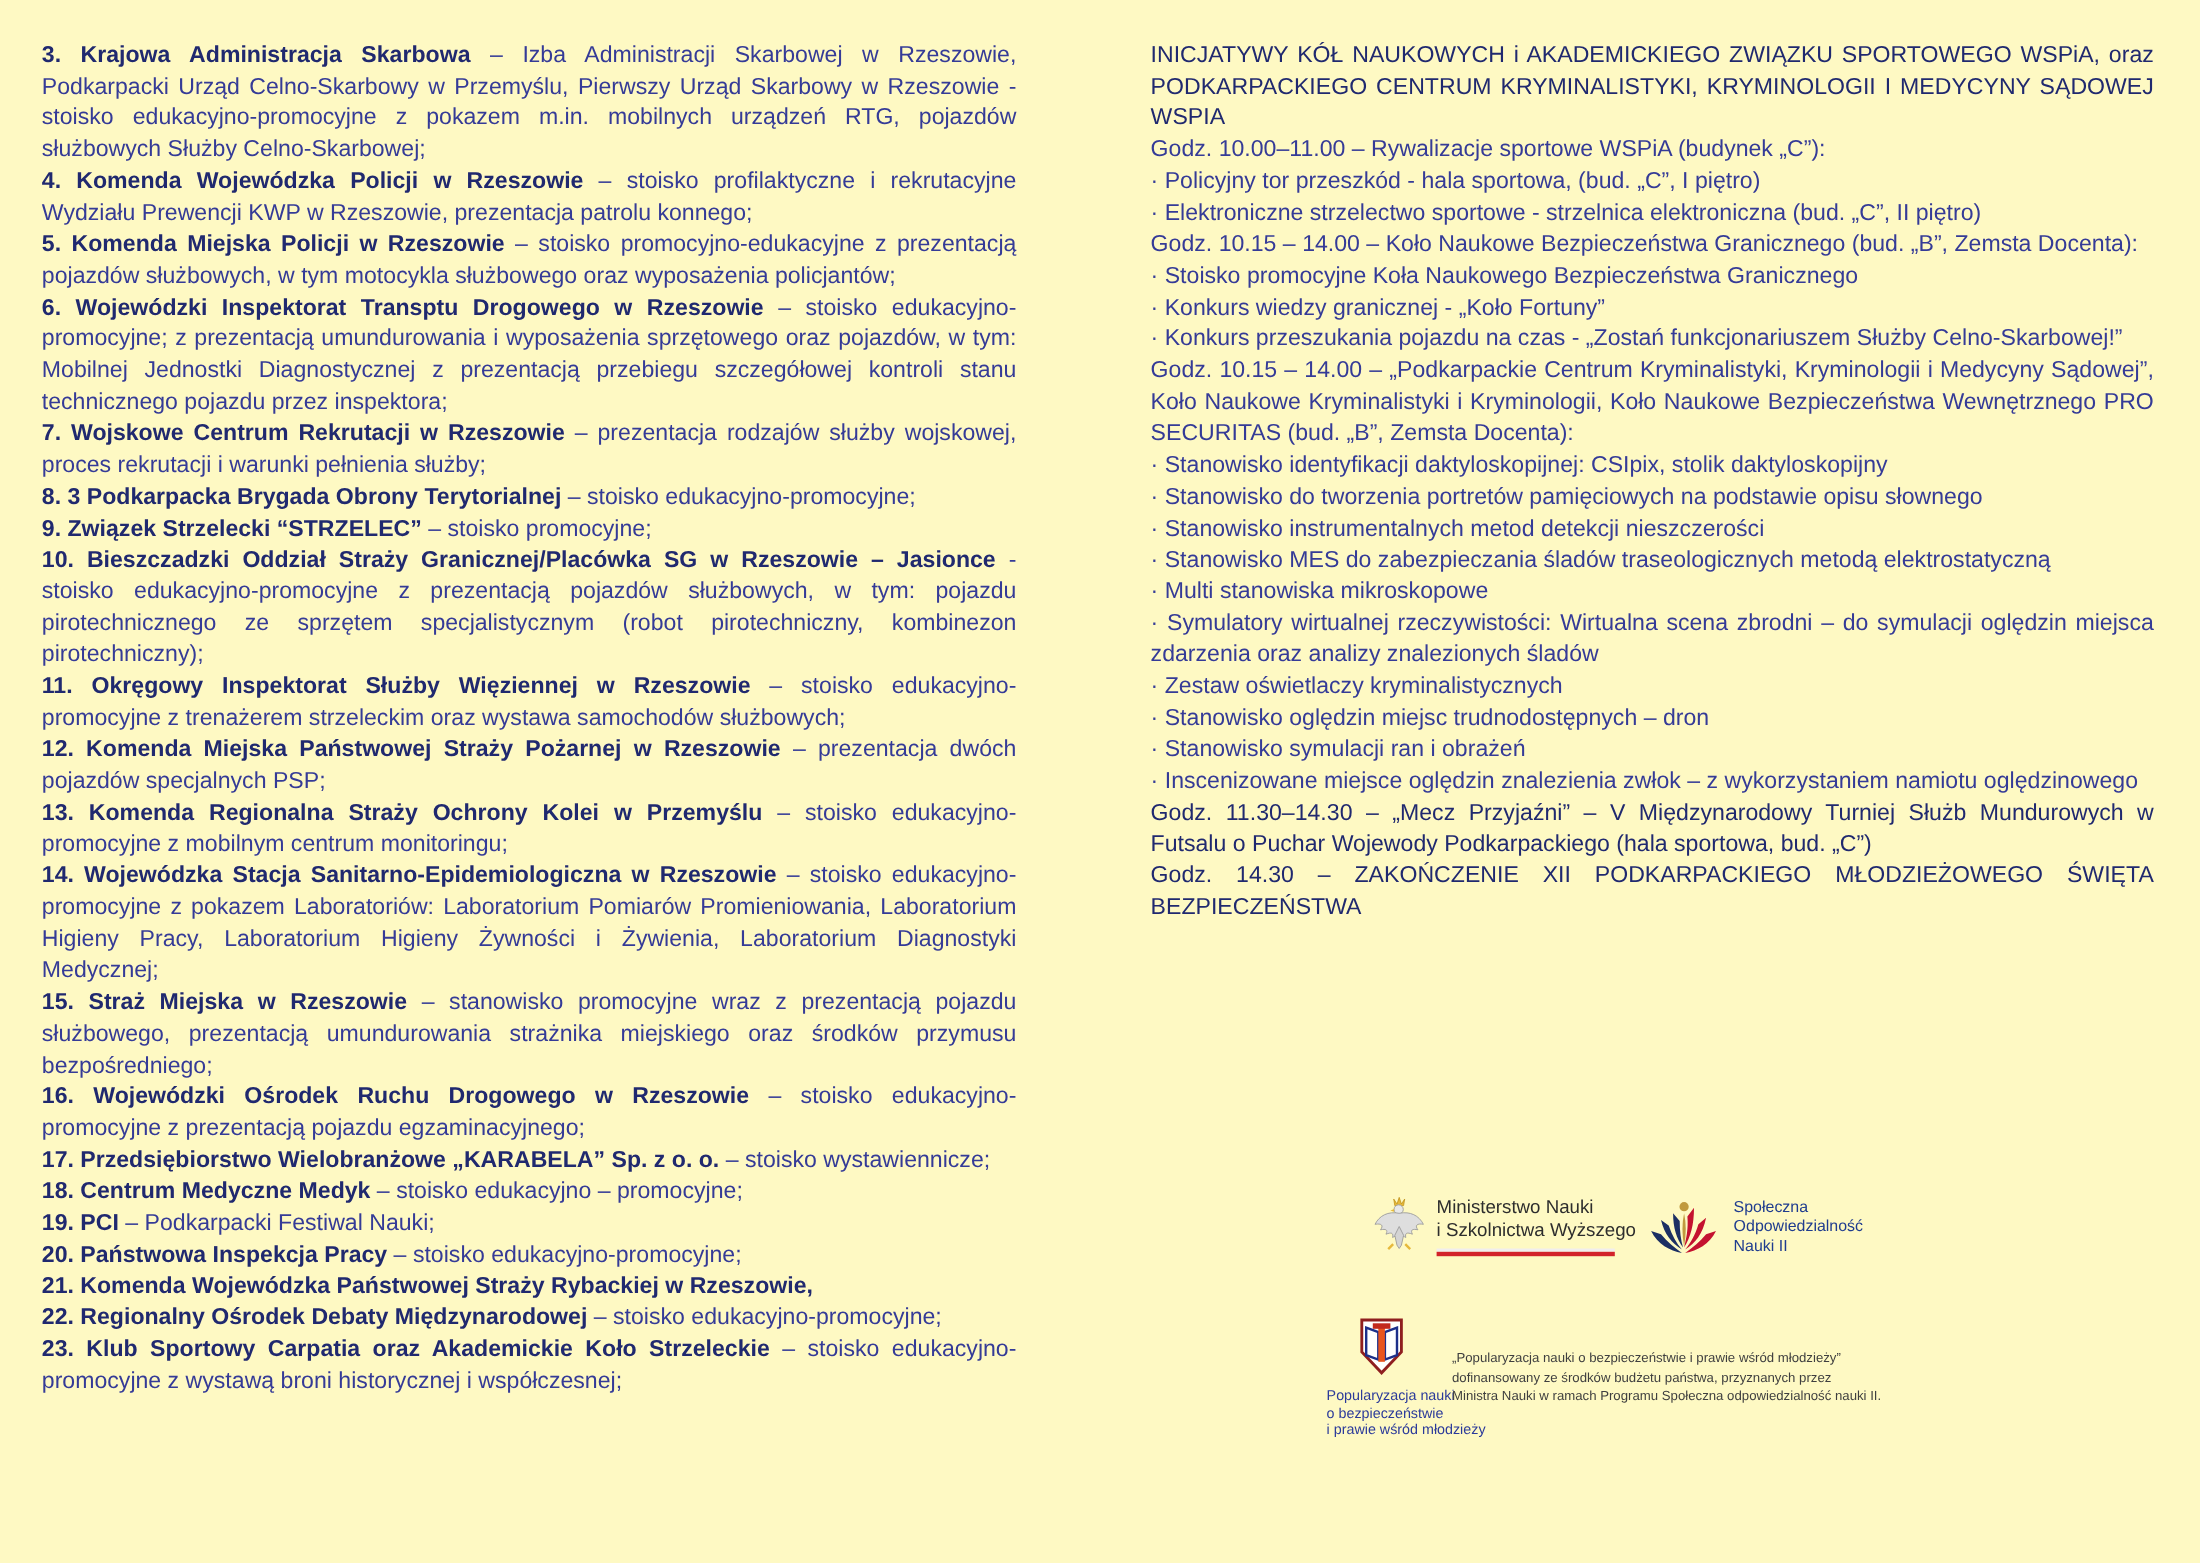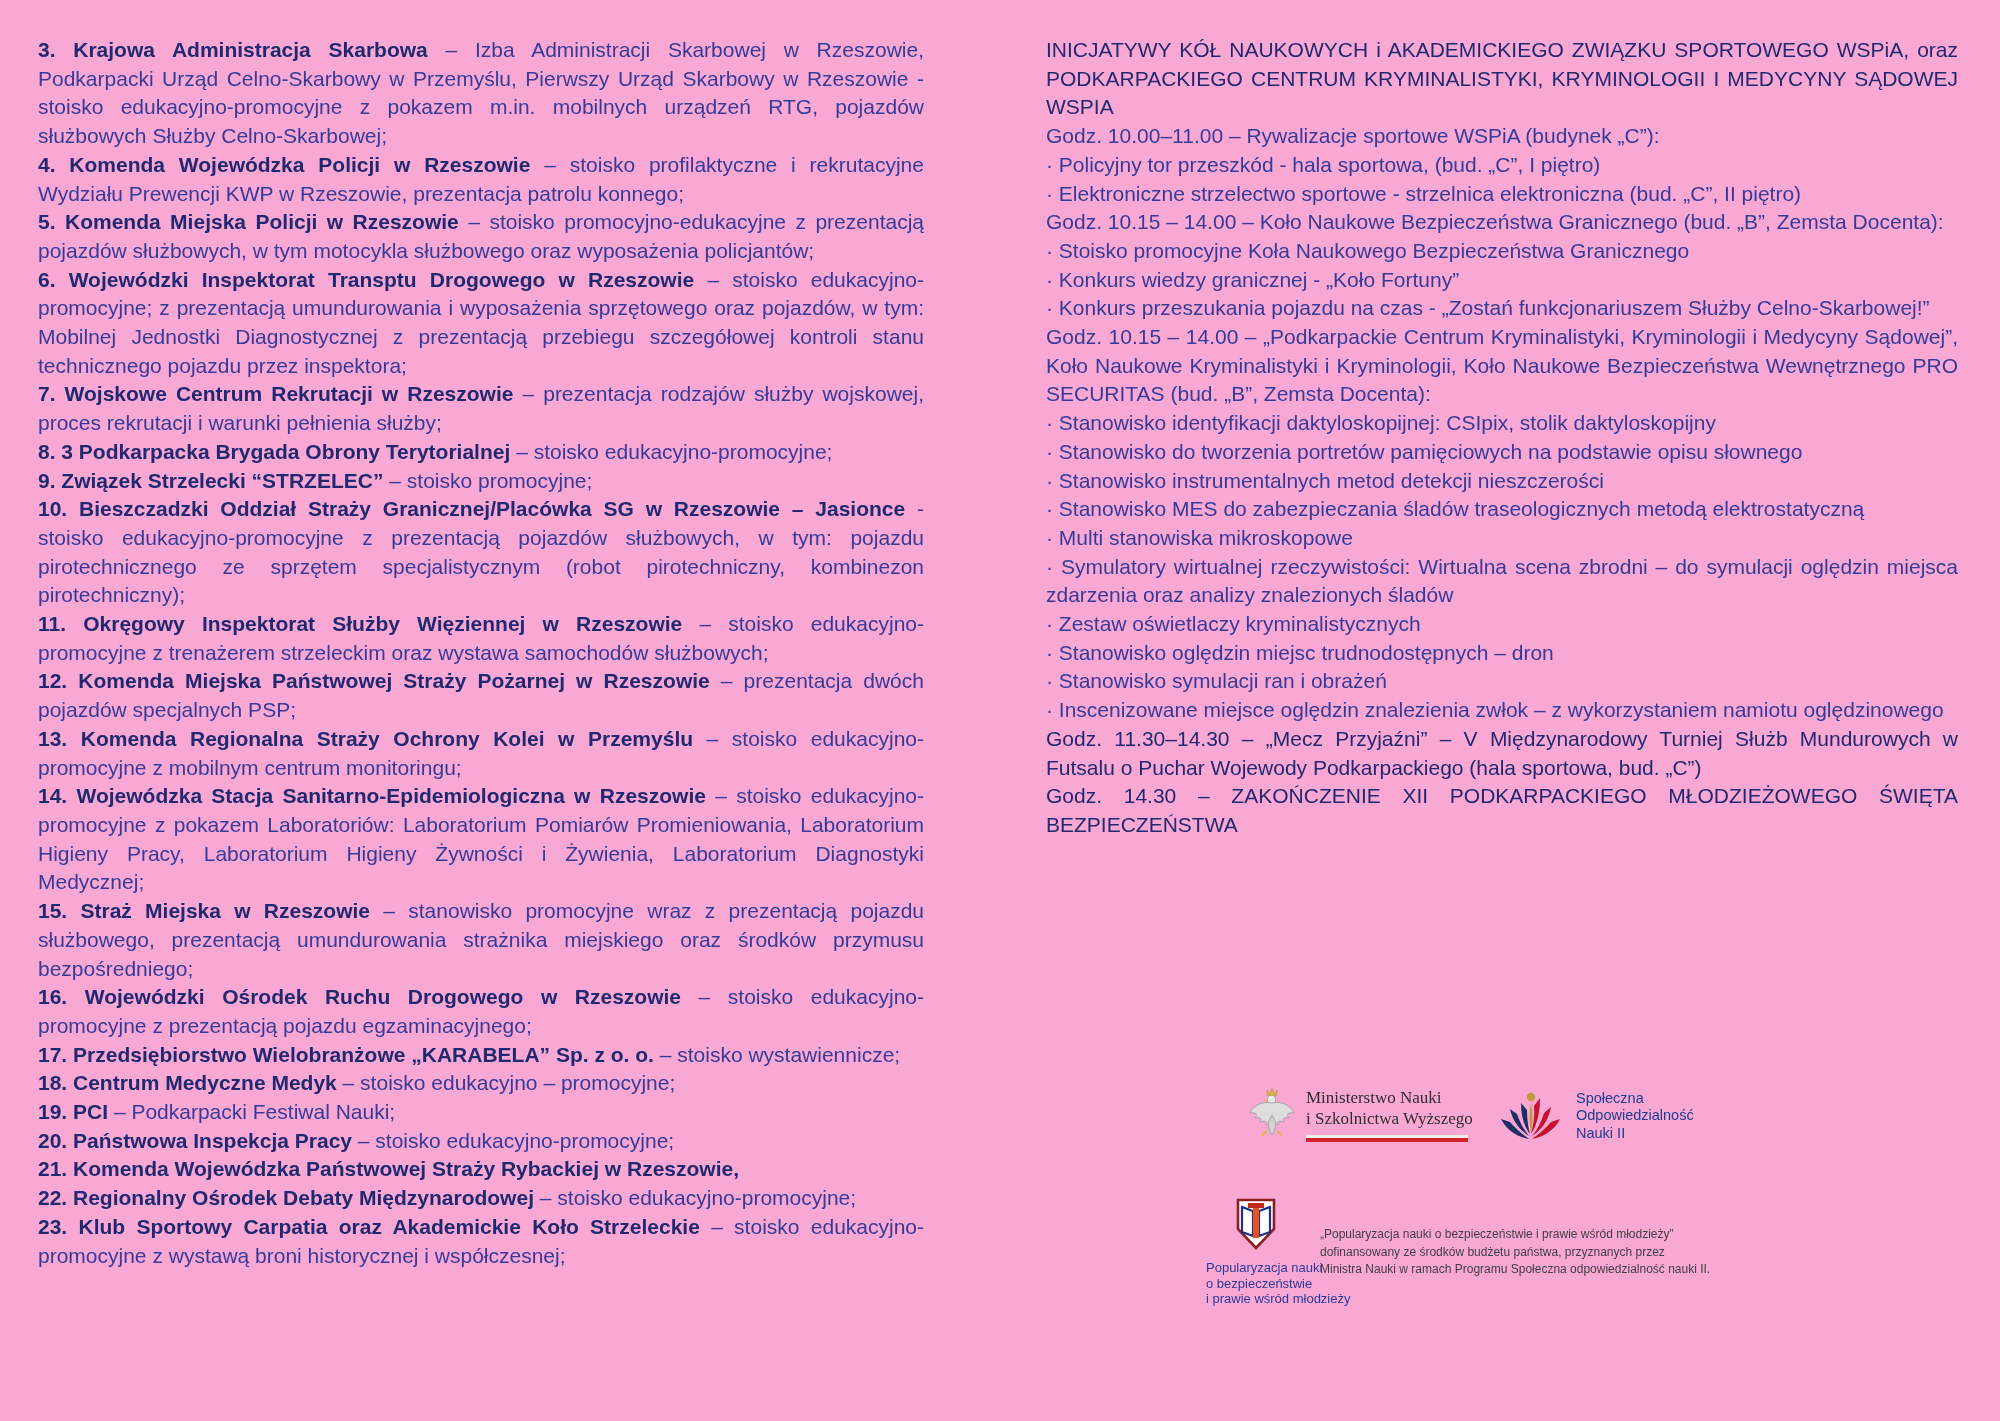--- a/index.html
+++ b/index.html
@@ -1,29 +1,29 @@
 <!DOCTYPE html>
 <html lang="pl"><head>
 <meta charset="utf-8">
 <style>
   html,body{margin:0;padding:0;background:#ffffff;}
   .page{
-    position:relative;width:2000px;height:1421px;background:#f9a8d4;overflow:hidden;
+    position:relative;width:2000px;height:1421px;background:#fef9c3;overflow:hidden;
     font-family:"Liberation Sans","DejaVu Sans",sans-serif;
   }
   .col{position:absolute;top:36px;color:#353b97;font-size:21px;line-height:28.7px;}
   .col-left{left:38px;width:886px;}
   .col-right{left:1046px;width:912px;}
   .col p{margin:0;text-align:justify;}
   .b{font-weight:700;color:#20296f;}
   .bold{font-weight:400;color:#20296f;}
   .gap{margin-top:29px;}
 
   
-  .ministry{position:absolute;left:1248px;top:1086px;display:flex;align-items:center;font-family:Liberation Serif, serif;}
+  .ministry{position:absolute;left:1248px;top:1086px;display:flex;align-items:center;}
   .ministry .txt{margin-left:10px;color:#2d2d2d;font-size:17px;line-height:21px;white-space:nowrap;}
   .flag{width:162px;margin-top:6px;}
   .flag .w{height:3px;background:#f1eeee;}
   .flag .r{height:4px;background:#d2232a;}
 
   .son{position:absolute;left:1498px;top:1088px;display:flex;align-items:center;}
   .son .txt{margin-left:12px;color:#1f3c8f;font-size:14.5px;line-height:17.5px;white-space:nowrap;}
 
   .pop{position:absolute;left:1206px;top:1196px;width:100px;text-align:center;}
   .pop .txt{margin-top:3px;color:#2b3a9a;font-size:13px;line-height:15.5px;white-space:nowrap;}

